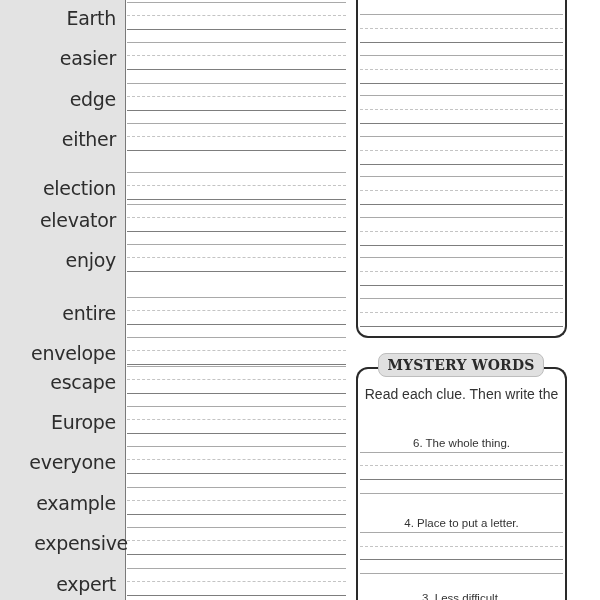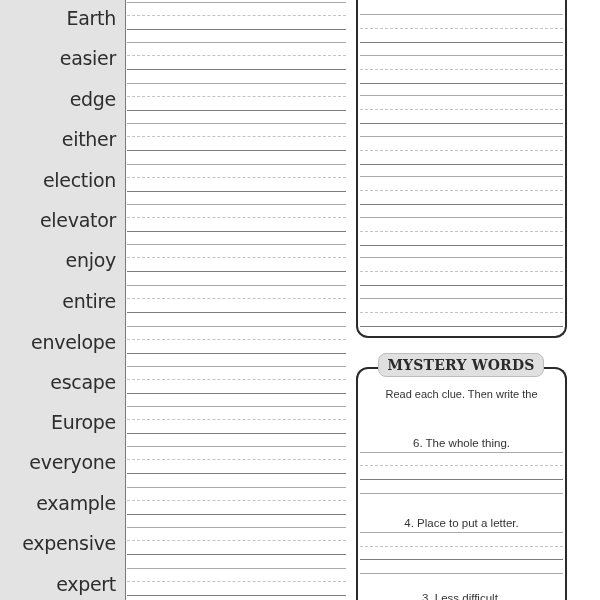--- a/index.html
+++ b/index.html
@@ -13,21 +13,21 @@
   .line.mid { border-top:1.5px dashed #c4c4c4; }
   .line.base { border-top:1.5px solid #7d7d7d; }
   .box { position:absolute; box-sizing:border-box; border:2.5px solid #2a2a2a; background:#fff; }
   .box1 { left:356px; top:-20px; width:211px; height:358px; border-top:none; border-radius:0 0 12px 12px; border-top-left-radius:0; }
   .box2 { left:356px; top:367px; width:211px; height:260px; border-radius:12px 12px 0 0; border-bottom:none; }
   .boxline { position:absolute; left:2px; right:2px; height:0; }
   .boxline.top { border-top:1.5px solid #a9a9a9; }
   .boxline.mid { border-top:1.5px dashed #c4c4c4; }
   .boxline.base { border-top:1.5px solid #7d7d7d; }
   .pill { position:absolute; left:378px; top:353px; width:164px; height:22px; background:#e0e0e0; border:1px solid #bdbdbd; border-radius:8px; text-align:center; font-family:"DejaVu Serif", serif; font-weight:bold; font-size:14px; line-height:22px; color:#2a2a2a; letter-spacing:0.2px; z-index:2; }
-  .instructions { position:absolute; left:0; right:0; top:18px; text-align:center; font-family:"Liberation Sans", sans-serif; font-size:11px; line-height:15px; color:#333; }
+  .instructions { position:absolute; left:0; right:0; top:18px; text-align:center; font-family:"Liberation Sans", sans-serif; font-size:14px; line-height:15px; color:#333; }
   .clue { position:absolute; left:0; right:0; text-align:center; font-family:"Liberation Sans", sans-serif; font-size:11.5px; color:#333; }
 </style>
 </head>
 <body>
 
 <div class="gray-panel"></div>
 
 <div id="rows">
     <div class="word-row" style="top: 0px;">
       <div class="word" style="top:7px">Earth</div>
@@ -46,45 +46,45 @@
       <div class="line top" style="top:82.8px"></div>
       <div class="line mid" style="top:95.8px"></div>
       <div class="line base" style="top:109.8px"></div>
     </div>
     <div class="word-row" style="top: 0px;">
       <div class="word" style="top:128.2px">either</div>
       <div class="line top" style="top:123.19999999999999px"></div>
       <div class="line mid" style="top:136.2px"></div>
       <div class="line base" style="top:150.2px"></div>
     </div>
-    <div class="word-row" style="top: 0px;">
+    <div class="word-row" style="top: 8px;">
       <div class="word" style="top:168.6px">election</div>
       <div class="line top" style="top:163.6px"></div>
       <div class="line mid" style="top:176.6px"></div>
       <div class="line base" style="top:190.6px"></div>
     </div>
     <div class="word-row" style="top: 0px;">
       <div class="word" style="top:209px">elevator</div>
       <div class="line top" style="top:204px"></div>
       <div class="line mid" style="top:217px"></div>
       <div class="line base" style="top:231px"></div>
     </div>
     <div class="word-row" style="top: 0px;">
       <div class="word" style="top:249.39999999999998px">enjoy</div>
       <div class="line top" style="top:244.39999999999998px"></div>
       <div class="line mid" style="top:257.4px"></div>
       <div class="line base" style="top:271.4px"></div>
     </div>
-    <div class="word-row" style="top: 0px;">
+    <div class="word-row" style="top: 12px;">
       <div class="word" style="top:289.8px">entire</div>
       <div class="line top" style="top:284.8px"></div>
       <div class="line mid" style="top:297.8px"></div>
       <div class="line base" style="top:311.8px"></div>
     </div>
-    <div class="word-row" style="top: 1px;">
+    <div class="word-row" style="top: 12px;">
       <div class="word" style="top:330.2px">envelope</div>
       <div class="line top" style="top:325.2px"></div>
       <div class="line mid" style="top:338.2px"></div>
       <div class="line base" style="top:352.2px"></div>
     </div>
     <div class="word-row" style="top: 0px;">
       <div class="word" style="top:370.59999999999997px">escape</div>
       <div class="line top" style="top:365.59999999999997px"></div>
       <div class="line mid" style="top:378.59999999999997px"></div>
       <div class="line base" style="top:392.59999999999997px"></div>
@@ -100,21 +100,21 @@
       <div class="line top" style="top:446.4px"></div>
       <div class="line mid" style="top:459.4px"></div>
       <div class="line base" style="top:473.4px"></div>
     </div>
     <div class="word-row" style="top: 0px;">
       <div class="word" style="top:491.79999999999995px">example</div>
       <div class="line top" style="top:486.79999999999995px"></div>
       <div class="line mid" style="top:499.79999999999995px"></div>
       <div class="line base" style="top:513.8px"></div>
     </div>
-    <div class="word-row" style="top: 0px;">
+    <div class="word-row" style="top: 0px; padding-left: 12px;">
       <div class="word" style="top:532.1999999999999px">expensive</div>
       <div class="line top" style="top:527.1999999999999px"></div>
       <div class="line mid" style="top:540.1999999999999px"></div>
       <div class="line base" style="top:554.1999999999999px"></div>
     </div>
     <div class="word-row" style="top: 0px;">
       <div class="word" style="top:572.6px">expert</div>
       <div class="line top" style="top:567.6px"></div>
       <div class="line mid" style="top:580.6px"></div>
       <div class="line base" style="top:594.6px"></div>

